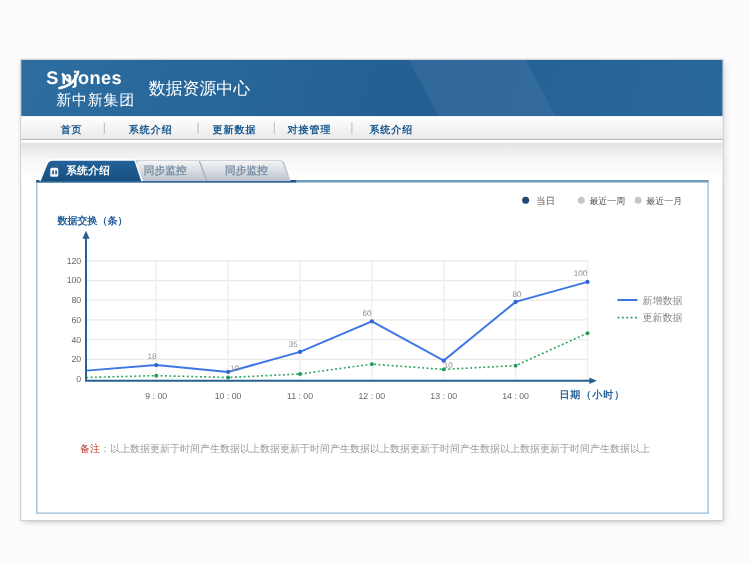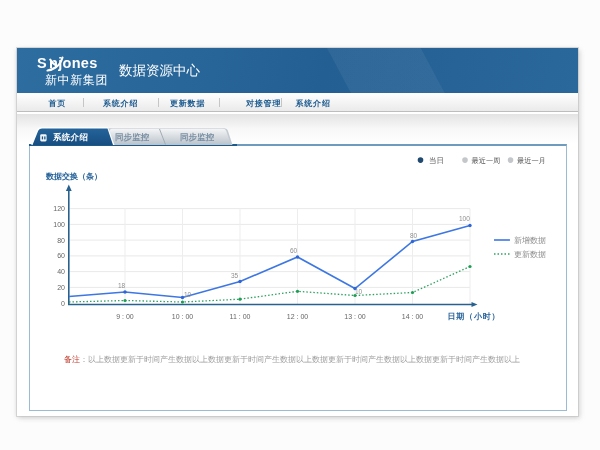--- a/index.html
+++ b/index.html
@@ -43,21 +43,21 @@
     <div class="logo2">新中新集团</div>
     <div class="ttl">数据资源中心</div>
   </div>
   <div class="nav">
     <span style="left:31.5px">首页</span>
       <i style="left:66px"></i>
     <span style="left:86px">系统介绍</span>
       <i style="left:141px"></i>
     <span style="left:153px">更新数据</span>
       <i style="left:202px"></i>
-    <span style="left:229px">对接管理</span>
+    <span style="left:213px">对接管理</span>
       <i style="left:264px"></i>
     <span style="left:278.5px">系统介绍</span>
   </div>
   <div class="strip"></div>
   <div class="panel"></div>
   <div class="ptd"></div>
   <svg class="tabs" width="212" height="21" viewBox="0 0 212 21">
     <path d="M5 21 L9.5 7.5 Q10.5 4.2 14 4.2 L196 4.2 Q199 4.2 200 7 L204.5 21 Z" fill="#c3cad2"></path>
     <linearGradient id="gt" x1="0" y1="0" x2="0" y2="1">
       <stop offset="0" stop-color="#f4f5f6"></stop>

